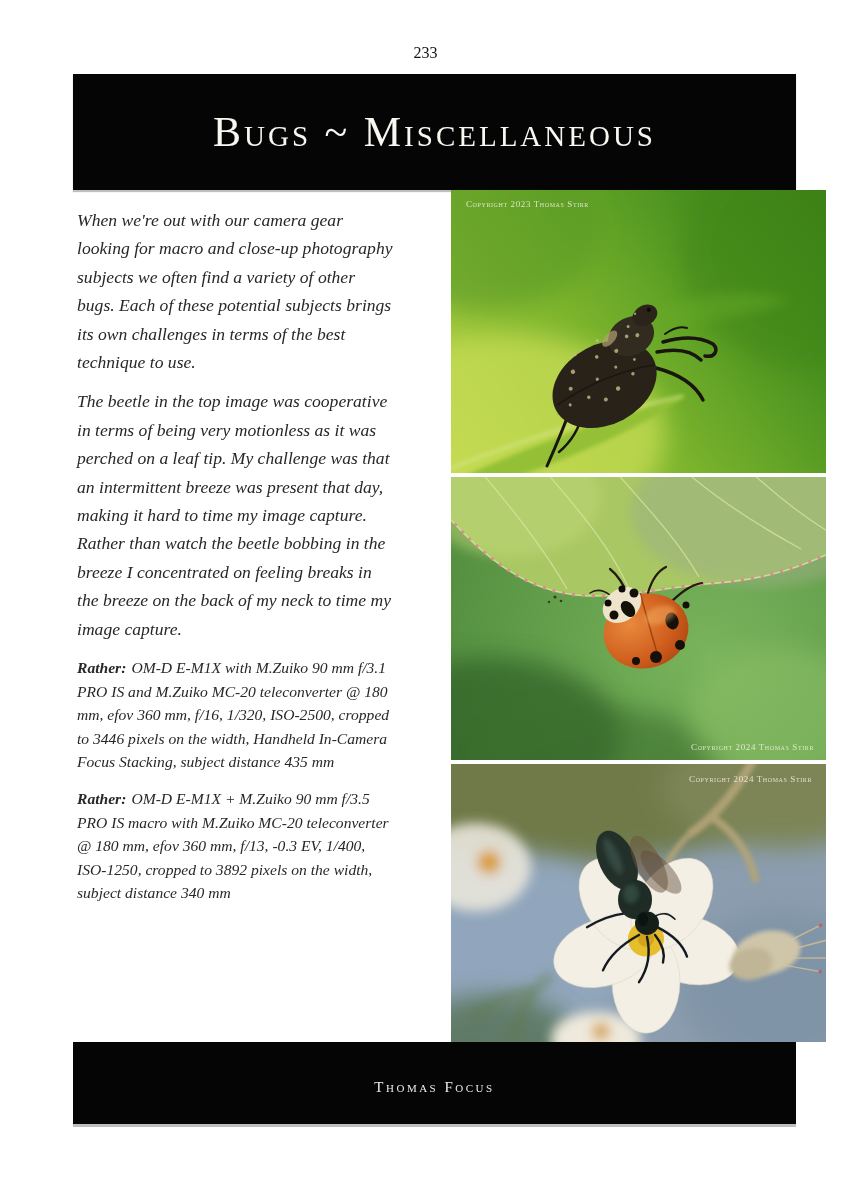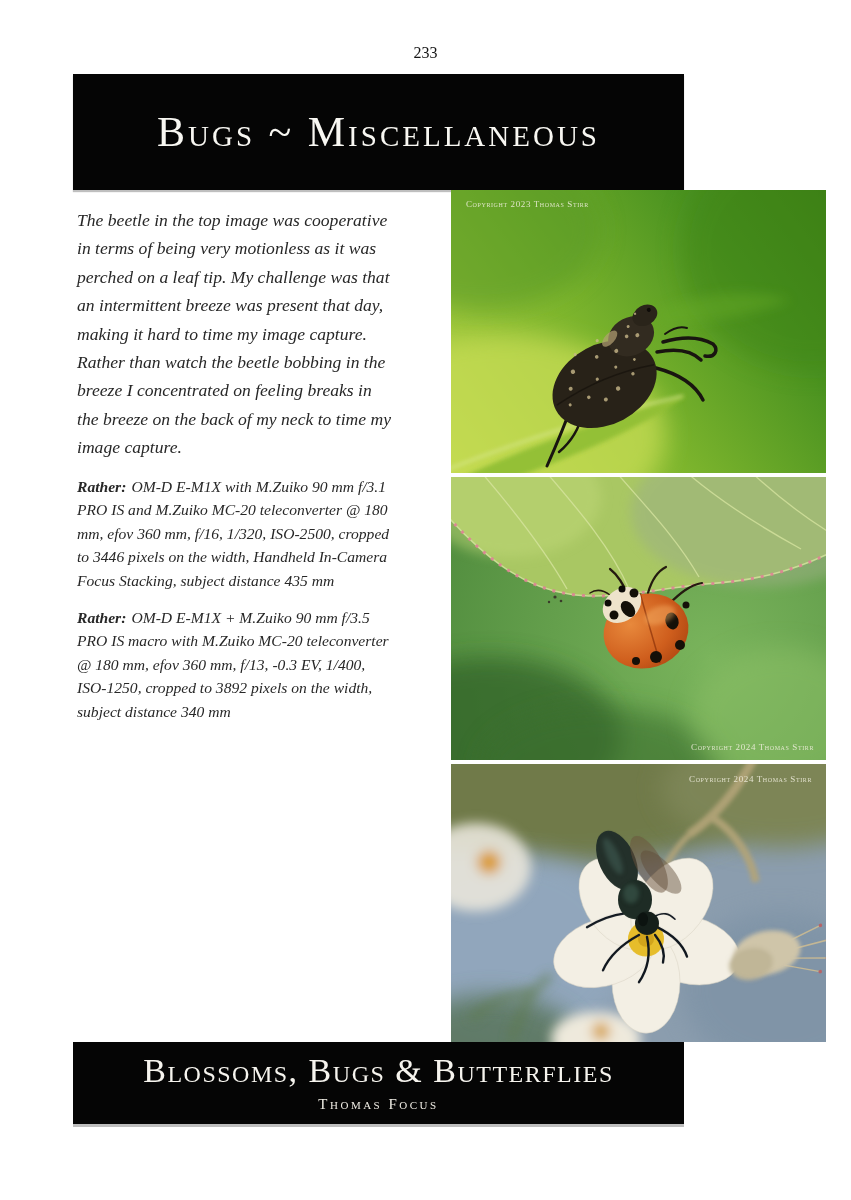--- a/index.html
+++ b/index.html
@@ -1,20 +1,20 @@
 <!DOCTYPE html>
 <html><head>
 <meta charset="utf-8">
 <style>
   html,body{margin:0;padding:0;background:#ffffff;}
   .page{position:relative;width:851px;height:1200px;background:#ffffff;overflow:hidden;
         font-family:"Liberation Serif", serif;}
   .page-number{position:absolute;top:44px;left:0;right:0;text-align:center;
         font-size:16px;color:#161616;font-family:"Liberation Serif", serif;}
-  .banner{position:absolute;left:73px;width:611px;background:#050505;color:#f6f4ef;
+  .banner{position:absolute;left:73px;width:723px;background:#050505;color:#f6f4ef;
         display:flex;flex-direction:column;align-items:center;justify-content:center;}
   .chapter-banner{top:74px;height:116px;box-shadow:0 2px 1px rgba(0,0,0,0.25);}
   .chapter-title{margin:0;font-weight:400;font-variant:small-caps;font-size:42px;
         letter-spacing:3px;color:#f8f7f2;line-height:1;}
   .text-col{position:absolute;left:77px;top:206px;width:318px;color:#272727;}
   .body-para{margin:0 0 11px 0;font-style:italic;font-size:17.6px;line-height:28.4px;}
   .caption-para{margin:13px 0 0 0;font-style:italic;font-size:15.6px;line-height:23.6px;}
   .cap-label{font-weight:700;font-style:italic;margin-right:5px;}
   .photo-col{position:absolute;left:403px;top:190px;width:375px;padding-left:48px;}
   .photo{position:relative;width:375px;margin:0 0 4px 0;overflow:hidden;background:#4a8a20;}
@@ -32,20 +32,21 @@
 
 <div class="page">
 
   <div class="page-number">233</div>
 
   <header class="banner chapter-banner">
     <h1 class="chapter-title">Bugs ~ Miscellaneous</h1>
   </header>
 
   <section class="text-col">
+    <p class="body-para">When we're out with our camera gear looking for macro and close-up photography subjects we often find a variety of other bugs. Each of these potential subjects brings its own challenges in terms of the best technique to use.</p>
     <p class="body-para">The beetle in the top image was cooperative in terms of being very motionless as it was perched on a leaf tip. My challenge was that an intermittent breeze was present that day, making it hard to time my image capture. Rather than watch the beetle bobbing in the breeze I concentrated on feeling breaks in the breeze on the back of my neck to time my image capture.</p>
     <p class="caption-para">
       <strong class="cap-label">Rather:</strong><span>OM-D E-M1X with M.Zuiko 90 mm f/3.1 PRO IS and M.Zuiko MC-20 teleconverter @ 180 mm, efov 360 mm, f/16, 1/320, ISO-2500, cropped to 3446 pixels on the width, Handheld In-Camera Focus Stacking, subject distance 435 mm</span>
     </p>
     <p class="caption-para">
       <strong class="cap-label">Rather:</strong><span>OM-D E-M1X + M.Zuiko 90 mm f/3.5 PRO IS macro with M.Zuiko MC-20 teleconverter @ 180 mm, efov 360 mm, f/13, -0.3 EV, 1/400, ISO-1250, cropped to 3892 pixels on the width, subject distance 340 mm</span>
     </p>
   </section>
 
   <aside class="photo-col">
@@ -248,17 +249,16 @@
           <ellipse rx="34" ry="22" fill="#cfc5a9" filter="url(#b2)"></ellipse>
           <ellipse cx="-18" cy="8" rx="22" ry="16" fill="#c0b697" filter="url(#b2)"></ellipse>
         </g>
       </svg>
       <span class="copyright pos-tr">Copyright 2024 Thomas Stirr</span>
     </figure>
 
   </aside>
 
   <footer class="banner book-banner">
-    <div class="book-title">Blossoms, Bugs &amp; Butterflies</div>
     <div class="book-author">Thomas Focus</div>
   </footer>
 
 </div>
 
 </body></html>

